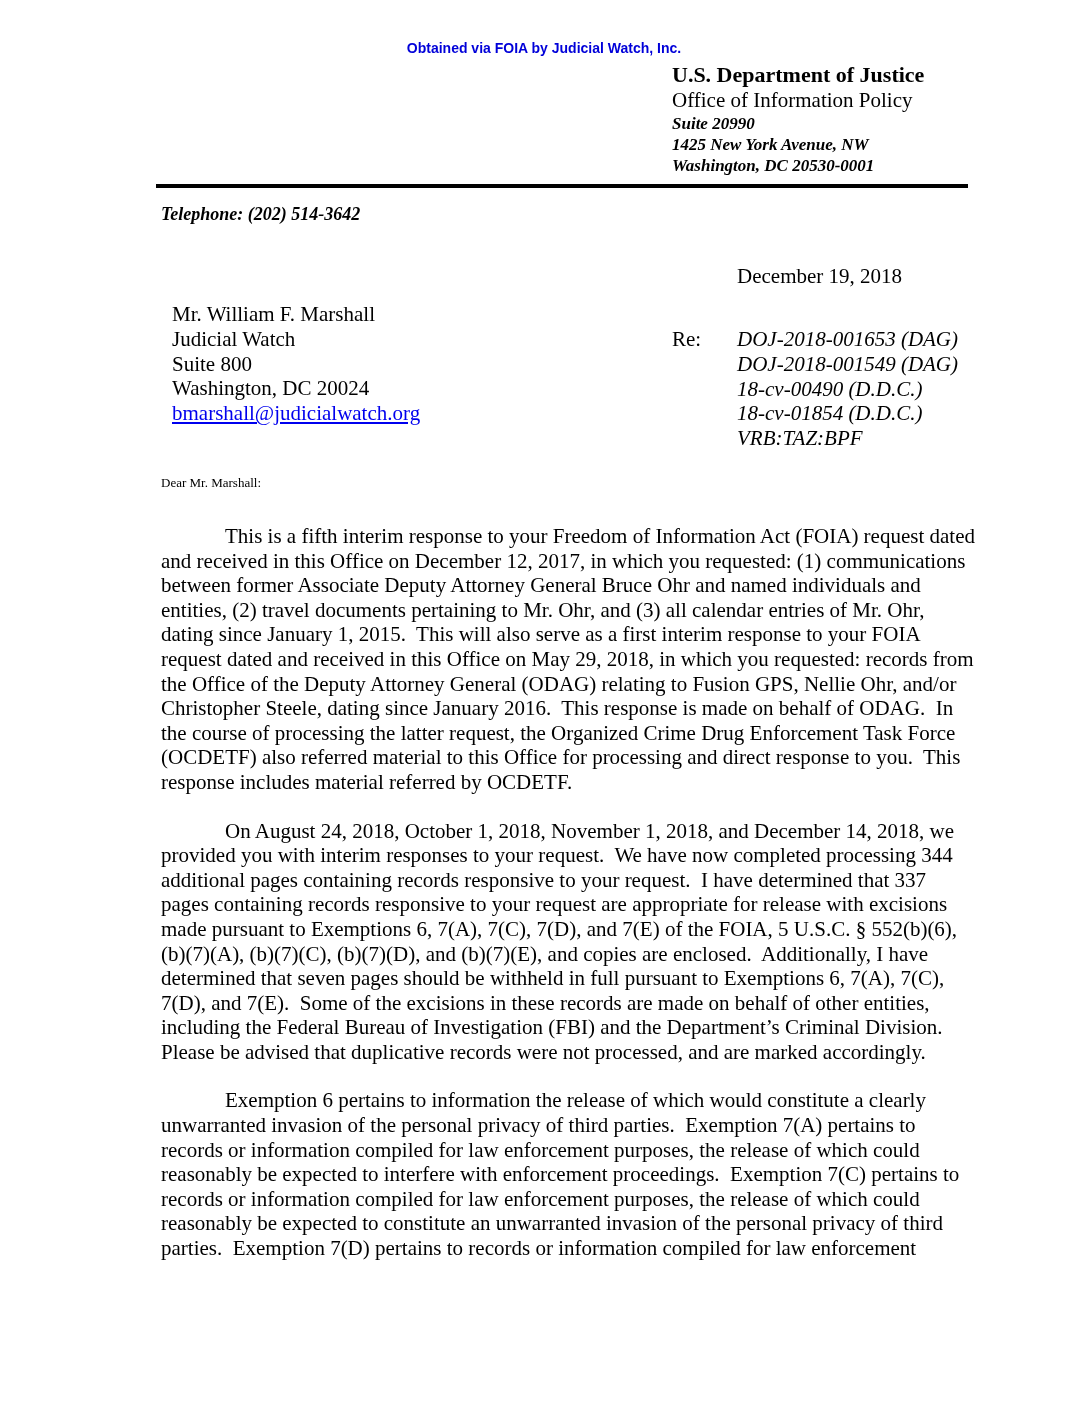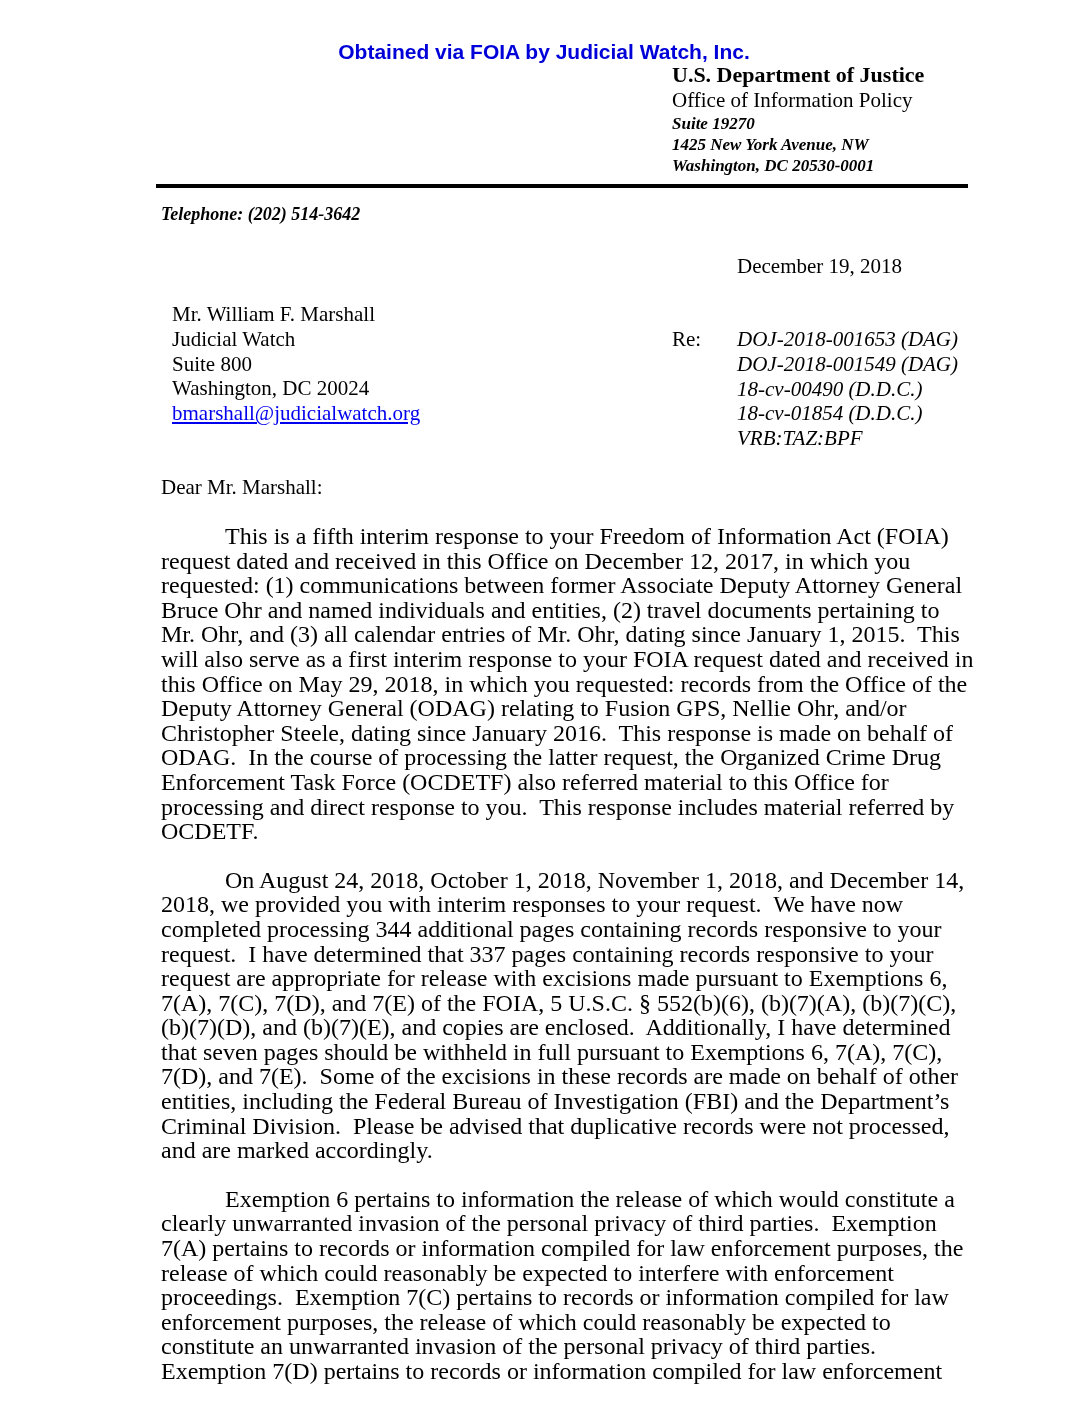--- a/index.html
+++ b/index.html
@@ -17,21 +17,21 @@
     overflow: hidden;
   }
   .watermark {
     position: absolute;
     top: 40px;
     left: 0;
     width: 100%;
     text-align: center;
     font-family: "Liberation Sans", "DejaVu Sans", sans-serif;
     font-weight: bold;
-    font-size: 21px;
+    font-size: 14px;
     color: #0000d9;
   }
   .letterhead {
     position: absolute;
     left: 672px;
     top: 62px;
     line-height: 25px;
   }
   .letterhead .dept {
     font-weight: bold;
@@ -60,21 +60,21 @@
     position: absolute;
     left: 161px;
     top: 204px;
     font-style: italic;
     font-weight: 600;
     font-size: 18px;
   }
   .date-line {
     position: absolute;
     left: 737px;
-    top: 254px;
+    top: 264px;
     font-size: 21px;
   }
   .recipient {
     position: absolute;
     left: 172px;
     top: 302px;
     font-size: 21px;
     line-height: 24.8px;
   }
   .recipient a {
@@ -97,47 +97,47 @@
     position: absolute;
     left: 65px;
     top: 0;
     white-space: nowrap;
     font-style: italic;
   }
   .salutation {
     position: absolute;
     left: 161px;
     top: 475px;
-    font-size: 21px;
+    font-size: 13px;
   }
   .body-text {
     position: absolute;
     left: 161px;
     top: 524px;
     width: 816px;
-    font-size: 24px;
+    font-size: 21px;
     line-height: 24.6px;
   }
   .body-text p {
     margin: 0 0 24px 0;
     text-indent: 64px;
     white-space: pre-wrap;
   }
 </style>
 </head>
 <body>
 
 <div class="page">
 
   <div class="watermark">Obtained via FOIA by Judicial Watch, Inc.</div>
 
   <div class="letterhead">
     <div class="dept">U.S. Department of Justice</div>
     <div class="office">Office of Information Policy</div>
-    <div class="addr-line">Suite 19270</div>
+    <div class="addr-line">Suite 20990</div>
     <div class="addr-line">1425 New York Avenue, NW</div>
     <div class="addr-line">Washington, DC  20530-0001</div>
   </div>
 
   <div class="rule"></div>
 
   <div class="telephone">Telephone: (202) 514-3642</div>
 
   <div class="date-line">December 19, 2018</div>
 

